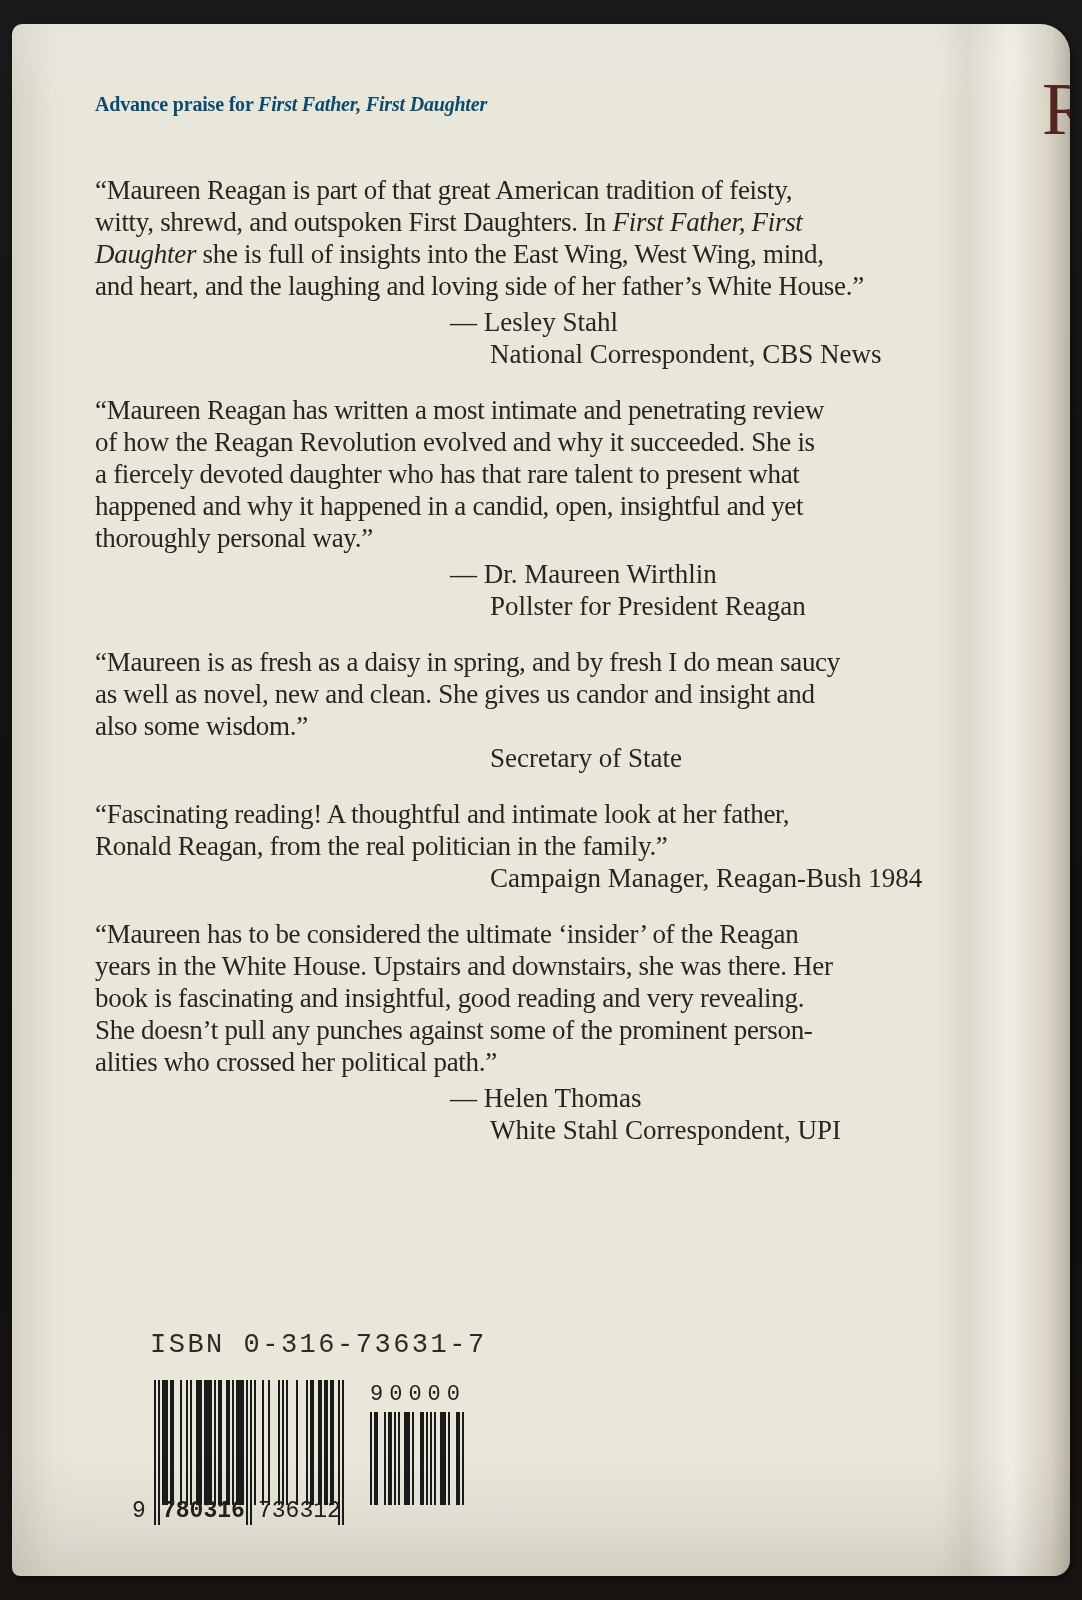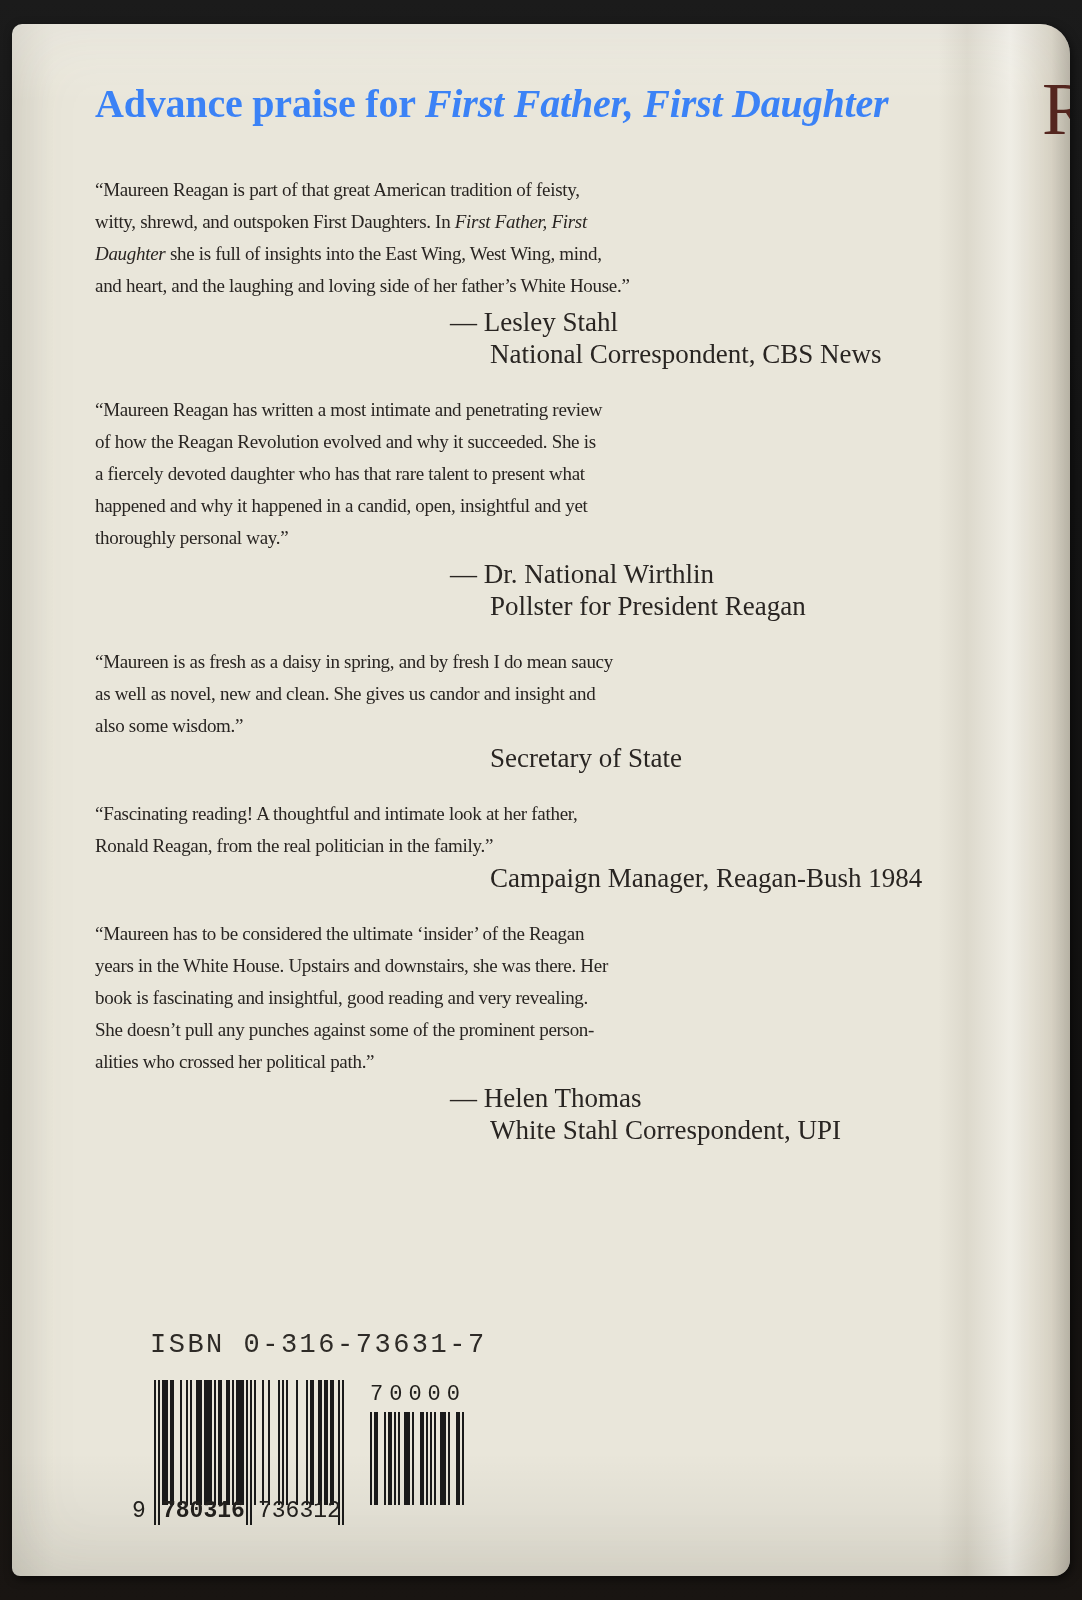--- a/index.html
+++ b/index.html
@@ -23,27 +23,27 @@
     background:linear-gradient(to right, rgba(0,0,0,0) 0%, rgba(110,100,80,.10) 22%,
       rgba(255,255,255,.30) 55%, rgba(140,125,100,.16) 86%, rgba(70,60,48,.28) 100%);
     border-radius:0 30px 16px 0;
   }
   .spine-letter{
     position:absolute;left:1030px;top:48px;
     font:74px/1 "Liberation Serif", serif;color:#54261f;
   }
   .content{position:absolute;left:95px;top:84px;width:905px;color:#292522;}
   .heading{
-    font-weight:bold;font-size:40px;line-height:40px;letter-spacing:-.2px;
-    color:#3b82f6;margin:0 0 50px 0;
+    font-weight:bold;font-size:20px;line-height:40px;letter-spacing:-.2px;
+    color:#0c4a6e;margin:0 0 50px 0;
   }
   .heading .ttl{font-style:italic;}
   .quote{margin:0 0 24px 0;}
   .qtext{
-    margin:0;font-size:19px;line-height:32px;letter-spacing:-.3px;
+    margin:0;font-size:27px;line-height:32px;letter-spacing:-.3px;
     white-space:pre-line;
   }
   .qtext .ital{font-style:italic;}
   .attr-name{margin:4px 0 0 355px;font-size:27px;line-height:32px;}
   .attr-title{margin:0 0 0 395px;font-size:27px;line-height:32px;}
   .isbn-line{
     position:absolute;left:150px;top:1330px;
     font-family:"Liberation Mono", monospace;font-size:27px;letter-spacing:2.5px;
     color:#2e2b27;
   }
@@ -86,21 +86,21 @@
     <div class="attr-name">— Lesley Stahl</div>
     <div class="attr-title">National Correspondent, CBS News</div>
   </div>
 
   <div class="quote">
     <p class="qtext">“Maureen Reagan has written a most intimate and penetrating review
 of how the Reagan Revolution evolved and why it succeeded. She is
 a fiercely devoted daughter who has that rare talent to present what
 happened and why it happened in a candid, open, insightful and yet
 thoroughly personal way.”</p>
-    <div class="attr-name">— Dr. National Wirthlin</div>
+    <div class="attr-name">— Dr. Maureen Wirthlin</div>
     <div class="attr-title">Pollster for President Reagan</div>
   </div>
 
   <div class="quote">
     <p class="qtext">“Maureen is as fresh as a daisy in spring, and by fresh I do mean saucy
 as well as novel, new and clean. She gives us candor and insight and
 also some wisdom.”</p>
     <div class="attr-title">Secretary of State</div>
   </div>
 
@@ -219,21 +219,21 @@
       <div class="m"></div>
       <div class="m on tall"></div>
       <div class="m tall"></div>
       <div class="m on tall"></div>
     </div>
   <div class="ean-d d-first">9</div>
   <div class="ean-d d-left">780316</div>
   <div class="ean-d d-right">736312</div>
 </div>
 
-<div class="supp-digits">70000</div>
+<div class="supp-digits">90000</div>
 <div class="barcode-supp">
   <div class="bars" id="supp-bars">
       <div class="m"></div>
       <div class="m on"></div>
       <div class="m"></div>
       <div class="m on"></div>
       <div class="m on"></div>
       <div class="m"></div>
       <div class="m"></div>
       <div class="m"></div>

